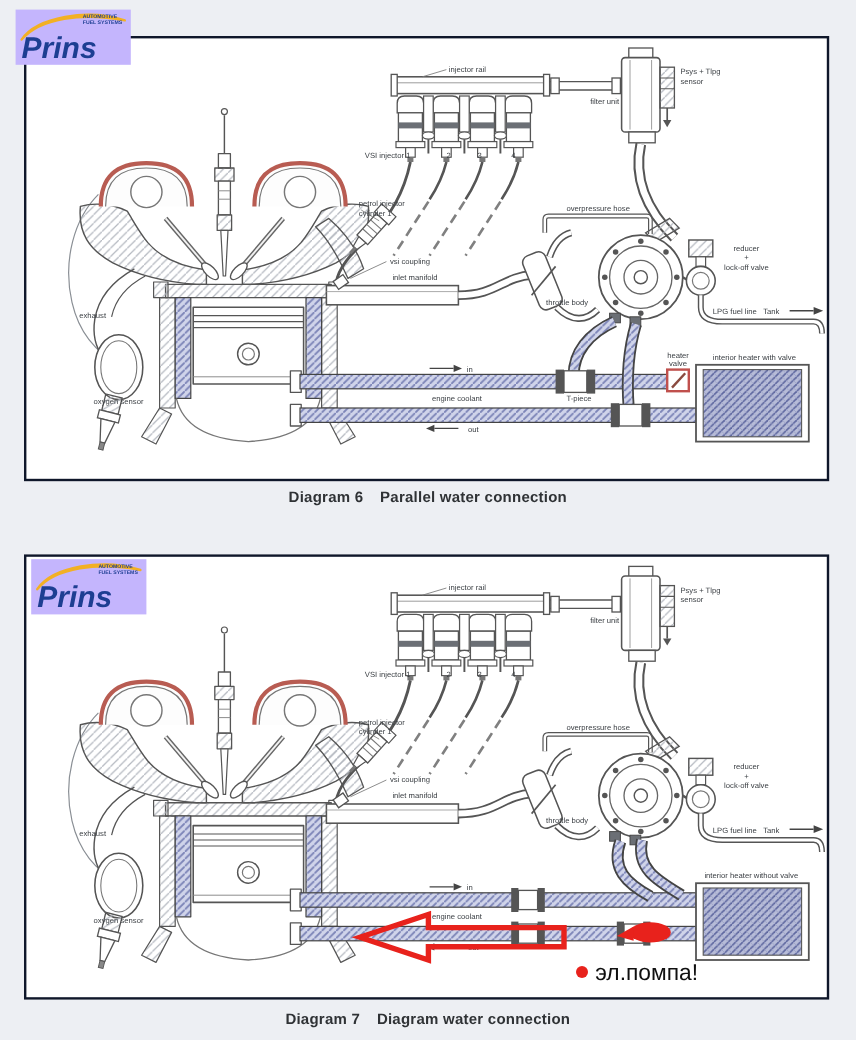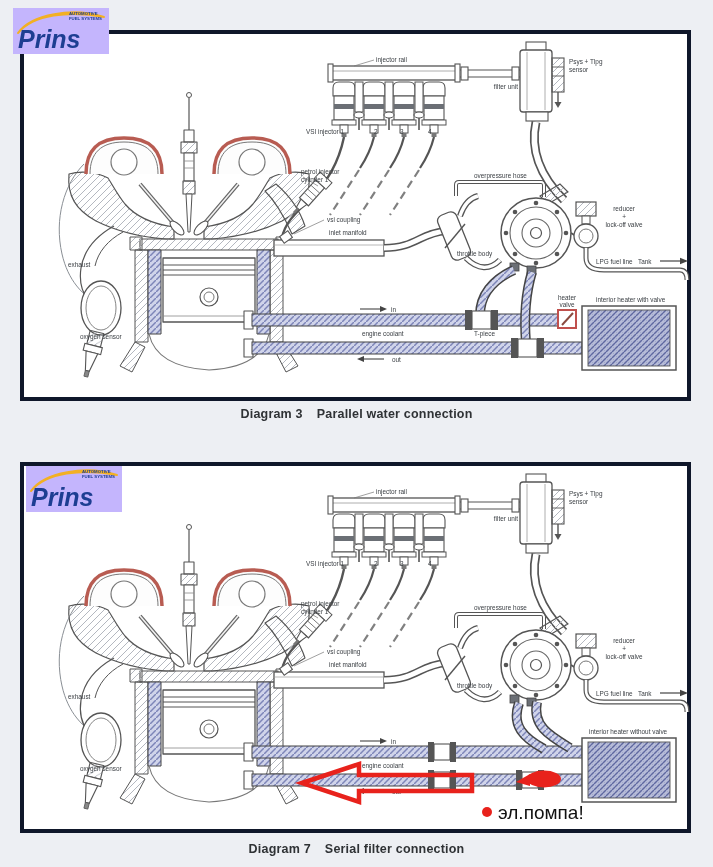--- a/index.html
+++ b/index.html
@@ -3,21 +3,21 @@
 <meta charset="utf-8">
 <style>
   html,body{margin:0;padding:0;}
   body{
     width:713px;height:867px;position:relative;overflow:hidden;
     background:#edeff3;
     font-family:"Liberation Sans", sans-serif;
   }
   .panel{
     position:absolute;left:20px;width:671px;height:371px;
-    background:#ffffff;border:4px solid #0f172a;box-sizing:border-box;
+    background:#ffffff;border:2px solid #0f172a;box-sizing:border-box;
   }
   #panel3{top:30px;}
   #panel4{top:462px;}
   .panel svg.diagram{position:absolute;left:0;top:0;}
   .logo{
     position:absolute;width:96px;height:46px;background:#c4b5fd;z-index:5;
   }
   #logo3{left:13px;top:8px;}
   #logo4{left:26px;top:466px;}
   .caption{
@@ -340,21 +340,21 @@
   <text x="368" y="328">out</text>
   <text x="543" y="266" text-anchor="middle">heater</text>
   <text x="543" y="273" text-anchor="middle">valve</text>
   <text x="572" y="268">interior heater with valve</text>
   <text x="44" y="233">exhaust</text>
   <text x="56" y="305">oxygen sensor</text>
 </svg>
 </div>
 
 <div class="caption" id="caption3">
-  <span>Diagram 3</span><span class="cap-title">Parallel water connection</span>
+  <span>Diagram 6</span><span class="cap-title">Parallel water connection</span>
 </div>
 
 <div class="panel" id="panel4">
 <svg class="diagram" width="667" height="367" viewBox="0 0 667 367">
 
   <g stroke-linejoin="round">
     <path d="M60,130 C40,150 30,185 38,220 C44,246 58,262 78,272" fill="none" stroke="#8a8f95" stroke-width="1"></path>
     <path d="M45,140 C43,162 52,176 72,187 C92,197 115,203 142,205 L150,205 L150,193 C128,190 112,183 101,170 C93,160 88,150 84,144 C70,137 55,137 45,140 Z" fill="url(#pat-metal)" stroke="#555" stroke-width="1.2"></path>
     <path d="M285,140 C287,162 278,176 258,187 C238,197 215,203 188,205 L180,205 L180,193 C202,190 218,183 229,170 C237,160 242,150 246,144 C260,137 275,137 285,140 Z" fill="url(#pat-metal)" stroke="#555" stroke-width="1.2"></path>
     <path d="M62,140 C62,116 74,104 100,104 C126,104 138,116 138,140" fill="#fdfdfd" stroke="#b85c52" stroke-width="3.5"></path>
@@ -638,21 +638,21 @@
   <g>
     <ellipse cx="520" cy="313" rx="17" ry="8.5" fill="#e8221c"></ellipse>
     <path d="M492,316 L506,308 L506,320 Z" fill="#e8221c"></path>
   </g>
   <circle cx="463" cy="346" r="5" fill="#e8221c"></circle>
   <text class="anno-text" x="474" y="353">эл.помпа!</text>
 </svg>
 </div>
 
 <div class="caption" id="caption4">
-  <span>Diagram 7</span><span class="cap-title">Serial filter connection</span>
+  <span>Diagram 7</span><span class="cap-title">Diagram water connection</span>
 </div>
 
 <div class="logo" id="logo3">
   <svg width="96" height="46" viewBox="0 0 96 46">
     <path d="M5,25 C20,7 56,2 91,9 C60,-1 18,6 5,25 Z" fill="#f2b024" stroke="#f2b024" stroke-width="2" stroke-linejoin="round"></path>
     <text class="cap-small" x="56" y="7">AUTOMOTIVE</text>
     <text class="cap-small" x="56" y="12">FUEL SYSTEMS</text>
     <text class="brandtxt" x="5" y="40">Prins</text>
   </svg>
 </div>

